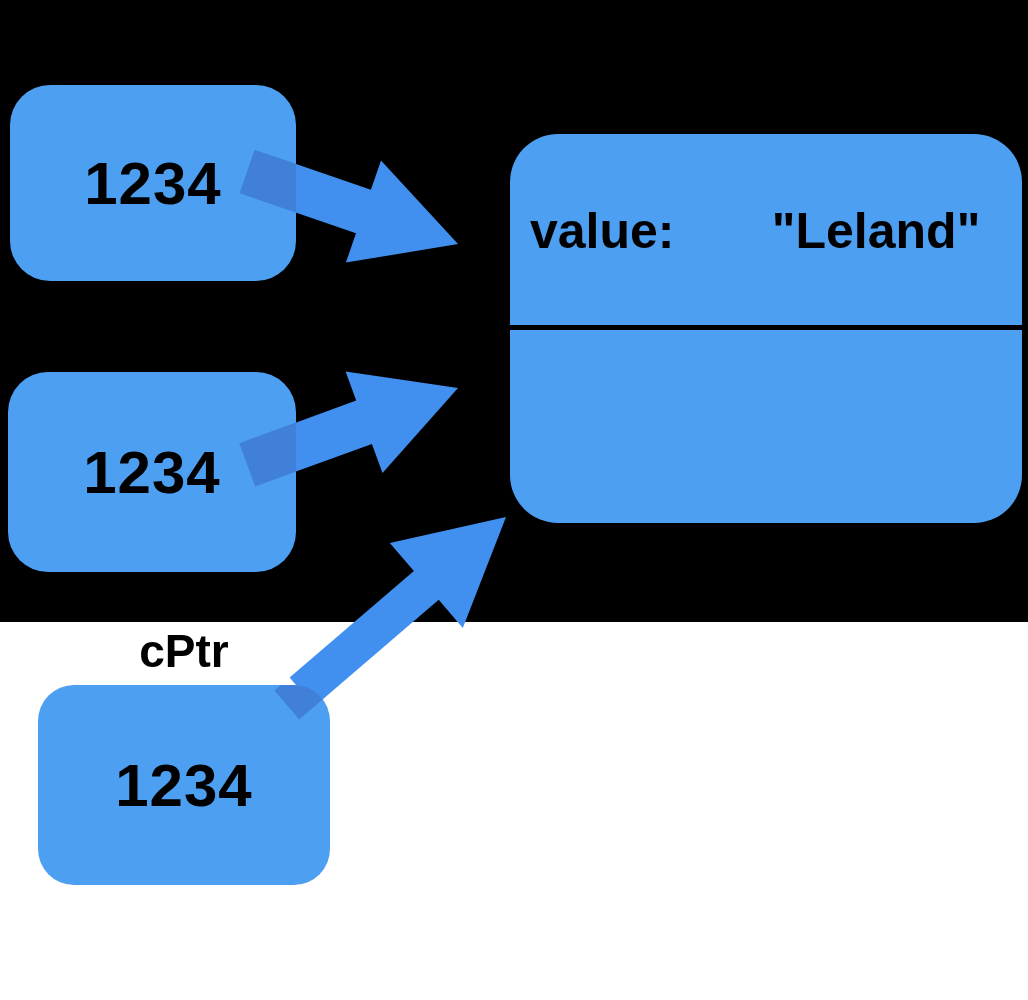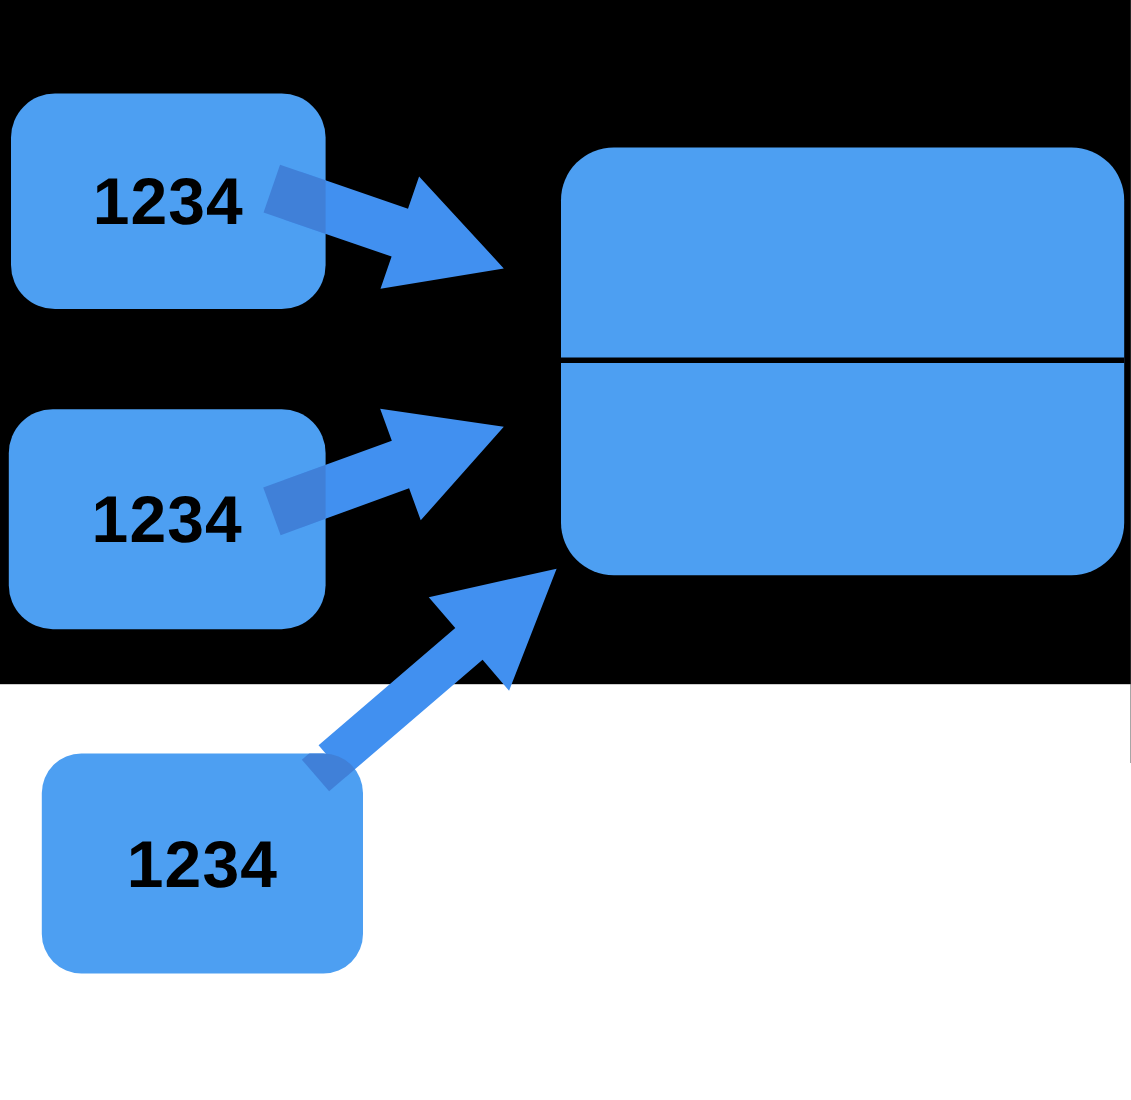--- a/index.html
+++ b/index.html
@@ -102,26 +102,31 @@
   <div class="bg-bottom"></div>
 
   <div class="ptr-box box-a">
     <span>1234</span>
   </div>
 
   <div class="ptr-box box-b">
     <span>1234</span>
   </div>
 
+  <div class="cptr-label">cPtr</div>
 
   <div class="ptr-box box-c">
     <span>1234</span>
   </div>
 
   <div class="node">
+    <div class="row row-value">
+      <span class="field-name">value:</span>
+      <span class="field-value">"Leland"</span>
+    </div>
     <div class="divider"></div>
   </div>
 
   <svg class="arrows" viewBox="0 0 1028 1000" xmlns="http://www.w3.org/2000/svg">
     <defs>
       <clipPath id="clip-a">
           <rect x="10" y="85" width="286" height="196" rx="40"></rect>
         </clipPath>
       <clipPath id="clip-b">
           <rect x="8" y="372" width="288" height="200" rx="40"></rect>

